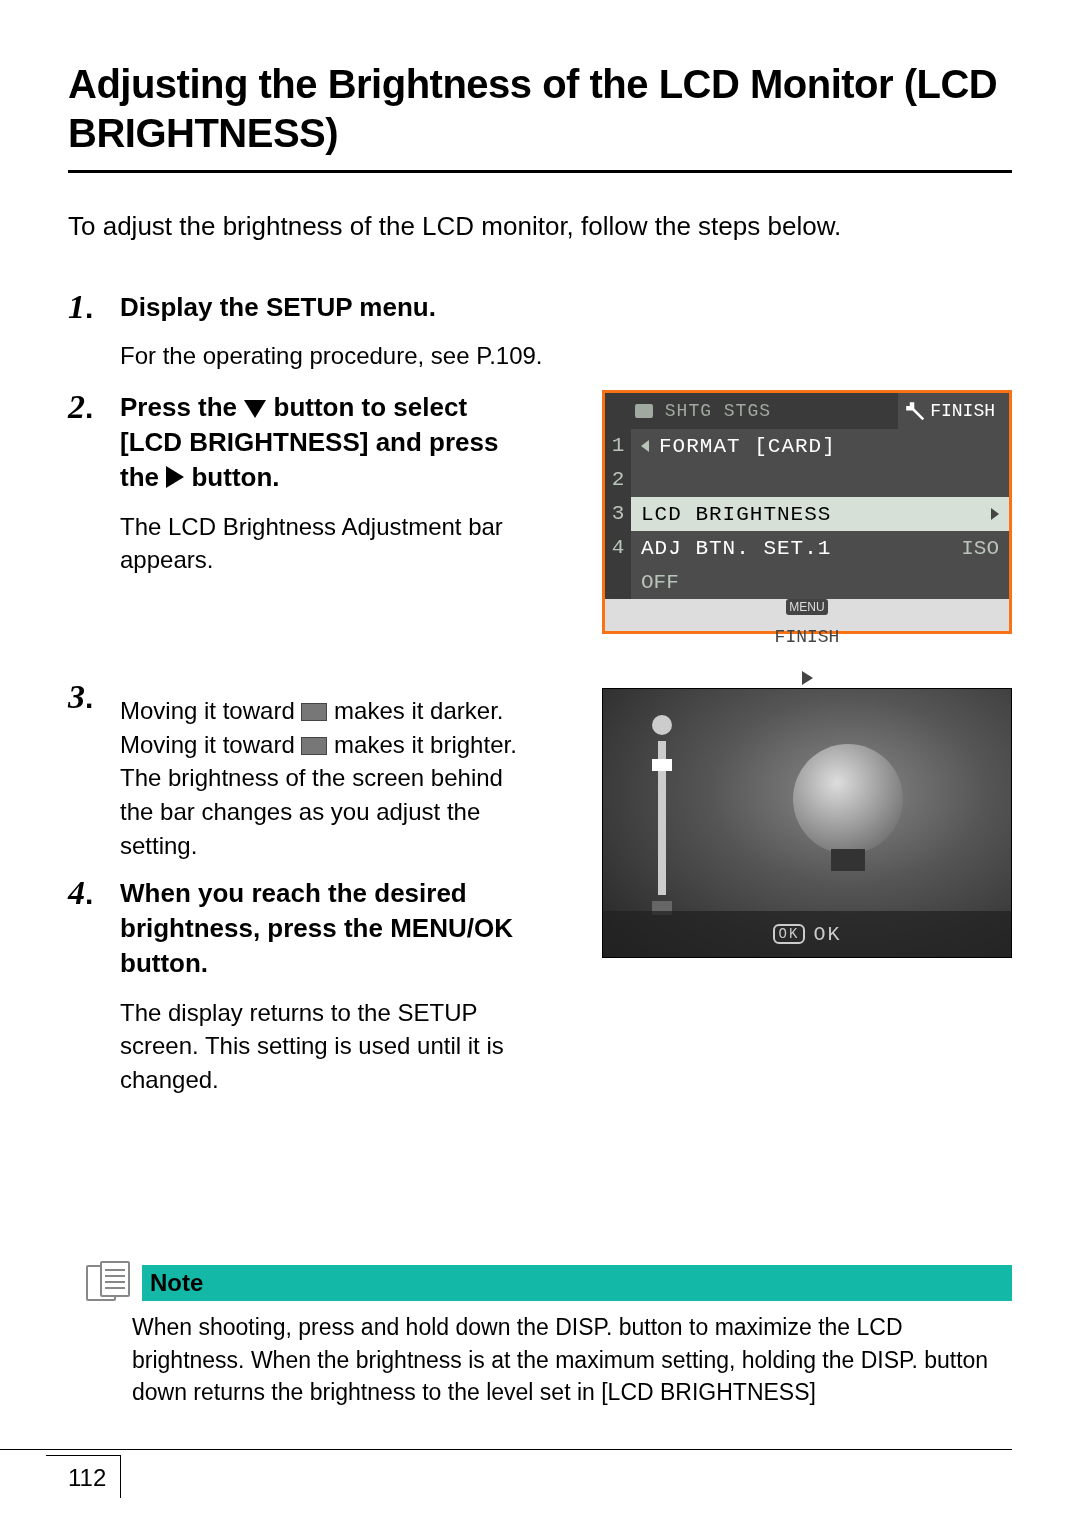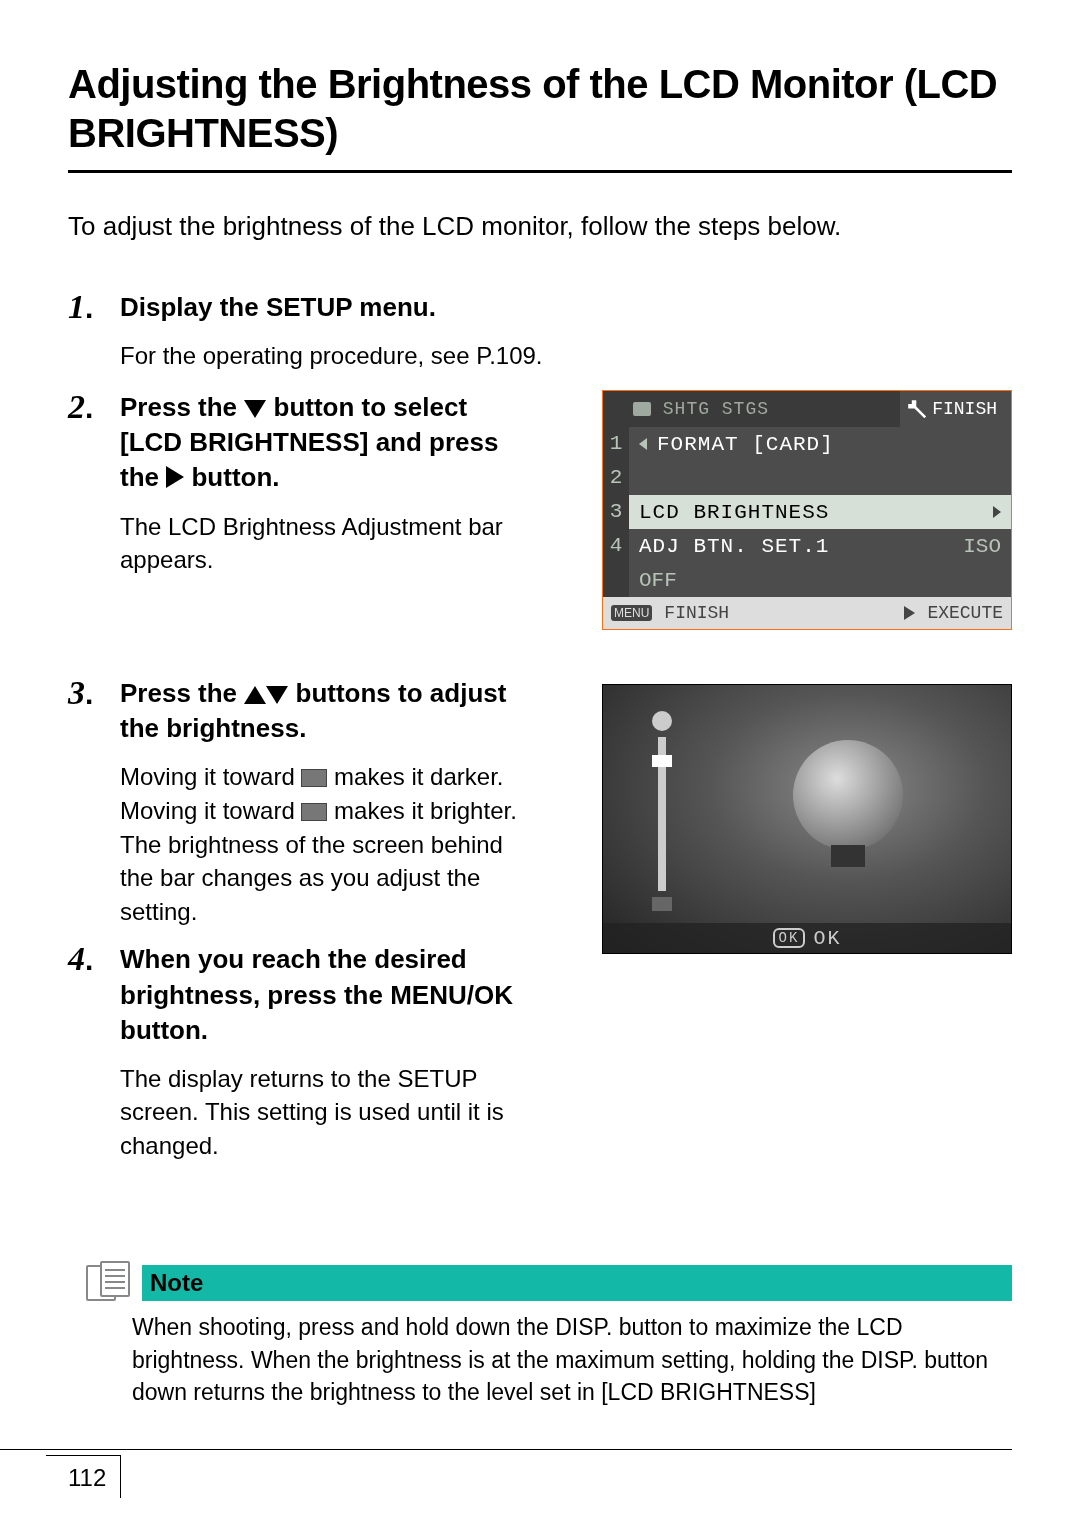--- a/index.html
+++ b/index.html
@@ -91,21 +91,21 @@
 
   
   .shot {
     width: 410px;
     font-family: "Courier New", monospace;
     color: #fff;
     font-size: 21px;
   }
   .shot1 {
     background: #3a3a3a;
-    border: 1px solid #f97316;
+    border: 3px solid #f97316;
   }
   .shot1-tabs {
     display: flex;
     height: 36px;
     align-items: center;
     font-size: 18px;
   }
   .shot1-tabs .t1 {
     flex: 1;
     color: #9fa99f;
@@ -139,22 +139,23 @@
   .shot1-row.sel { background: #d7e0d7; color: #000; }
   .shot1-row .lbl { flex: 1; letter-spacing: 1px; }
   .shot1-row .val { color: #b9c4b9; }
   .shot1-foot {
     display: flex;
     height: 32px;
     align-items: center;
     background: #ddd;
     color: #444;
     font-size: 18px;
-    padding: 0 8px;
+    padding: 0 24px;
     gap: 12px;
+    flex-direction: column;
   }
   .shot1-foot .menu-badge {
     background: #444; color: #ddd;
     font-size: 12px; padding: 1px 3px;
     border-radius: 3px;
     font-family: Arial, sans-serif;
   }
   .shot1-foot .sp { flex: 1; }
   .shot1-foot .play {
     width: 0; height: 0;
@@ -189,21 +190,21 @@
     border-radius: 50%;
   }
   .shot2-basket {
     position: absolute; left: 228px; top: 160px;
     width: 34px; height: 22px;
     background: #333;
   }
   .shot2-ok {
     position: absolute;
     bottom: 0; left: 0; right: 0;
-    height: 30px;
+    height: 46px;
     background: rgba(34,34,34,0.75);
     display: flex; align-items: center; justify-content: center;
     gap: 8px;
     font-family: "Courier New", monospace;
     color: #ccc;
     letter-spacing: 2px;
     font-size: 20px;
   }
   .shot2-ok .okbadge {
     border: 2px solid #ccc;
@@ -377,23 +378,20 @@
         </div>
       </div>
     </div>
   </div>
 
   <div class="two-col" style="margin-top:28px;">
     <div class="left-col">
       <div class="step-row">
         <div class="step-num"><span>3</span><span class="dot">.</span></div>
         <div class="step-body">
-          <div class="step-head">
-            <span>Press the </span><span class="tri tri-up"></span><span class="tri tri-down"></span><span> buttons to adjust the brightness.</span>
-          </div>
           <div class="step-desc">
             <span>Moving it toward </span><span class="icon-inline"></span><span> makes it darker. Moving it toward </span><span class="icon-inline"></span><span> makes it brighter. The brightness of the screen behind the bar changes as you adjust the setting.</span>
           </div>
         </div>
       </div>
 
       <div class="step-row" style="margin-top:14px;">
         <div class="step-num"><span>4</span><span class="dot">.</span></div>
         <div class="step-body">
           <div class="step-head">

